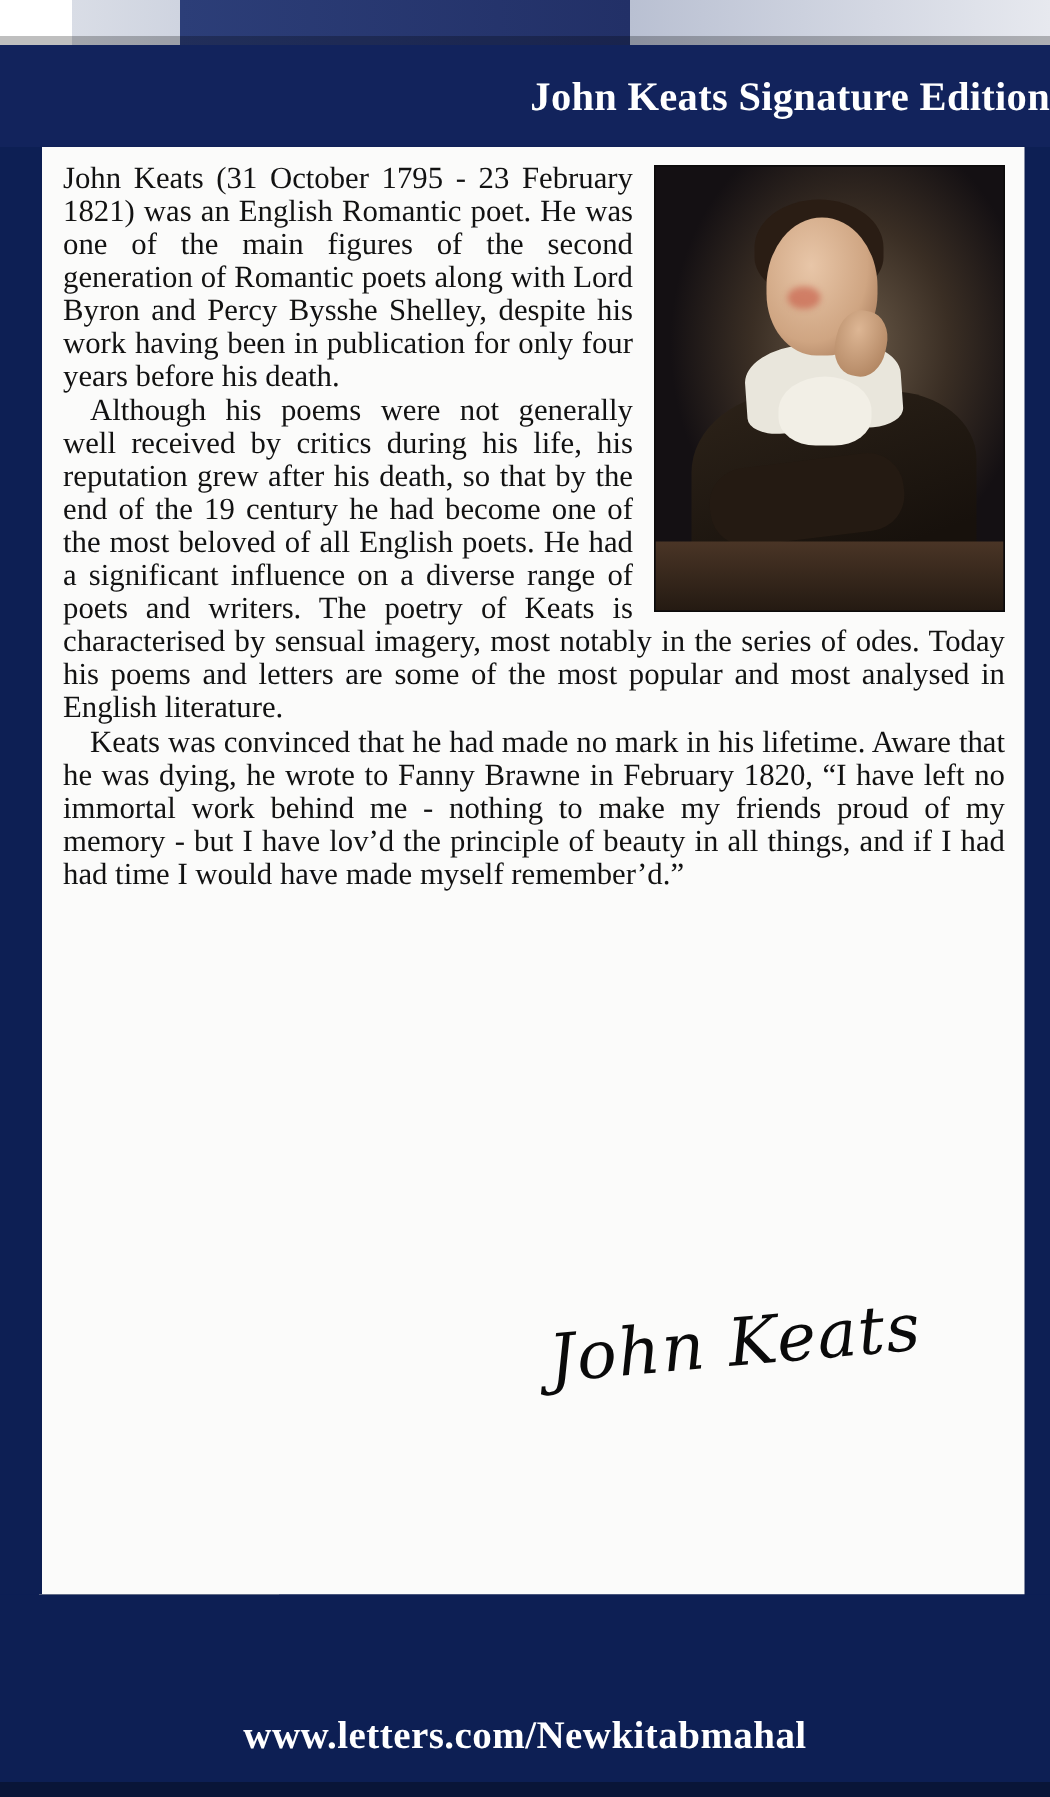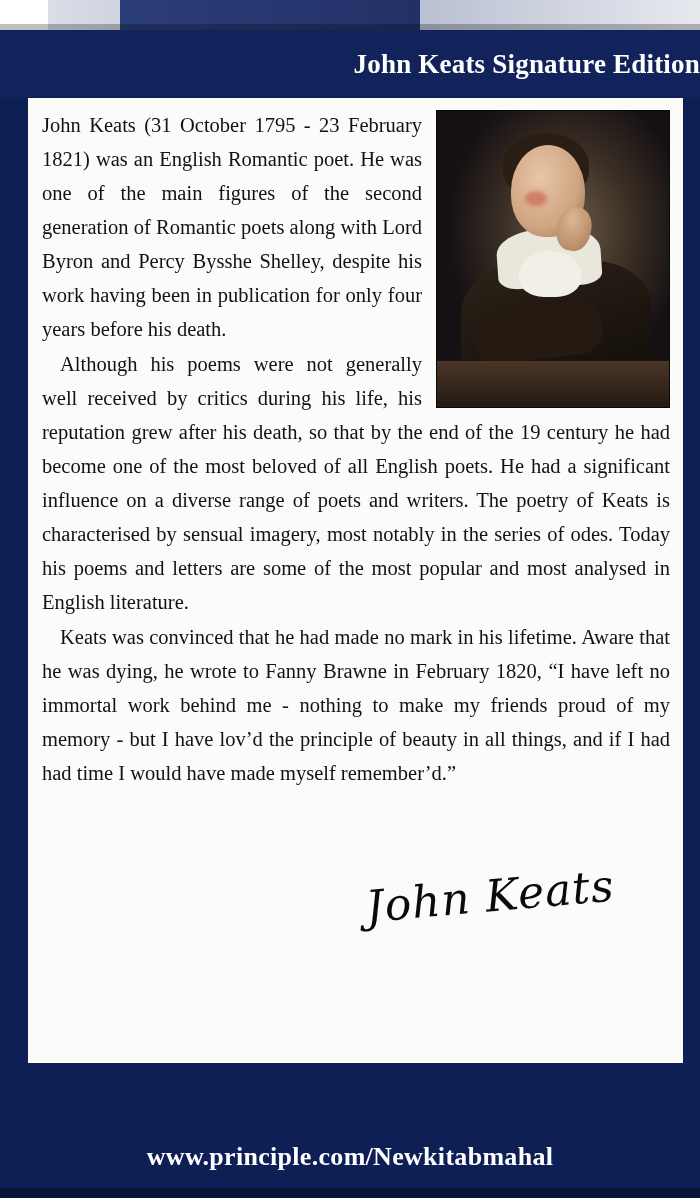--- a/index.html
+++ b/index.html
@@ -77,21 +77,21 @@
     box-shadow: 0 0 0 1px rgba(0,0,0,0.04);
   }
 
   .body-copy {
     position: absolute;
     top: 10px;
     left: 14px;
     width: 628px;
     color: #121212;
     font-size: 20.5px;
-    line-height: 34px;
+    line-height: 22px;
     font-family: "Liberation Serif", serif;
   }
 
   .para {
     margin: 0 0 1px 0;
     text-align: justify;
     text-indent: 18px;
   }
   .para.first {
     text-indent: 0;
@@ -327,17 +327,17 @@
   </div>
 
   <div class="barcode-sticker">
     <div class="sticker-top">Vendor  JBC    Rs.57</div>
     <div class="bars"></div>
     <div class="code-num">0000     138566</div>
     <div class="sticker-bottom">John Keats : Famous Ode</div>
   </div>
 
   <div class="footer-band">
-    <div class="footer-url">www.principle.com/Newkitabmahal</div>
+    <div class="footer-url">www.letters.com/Newkitabmahal</div>
     <div class="footer-edge"></div>
   </div>
 
 </div>
 
 </body></html>

